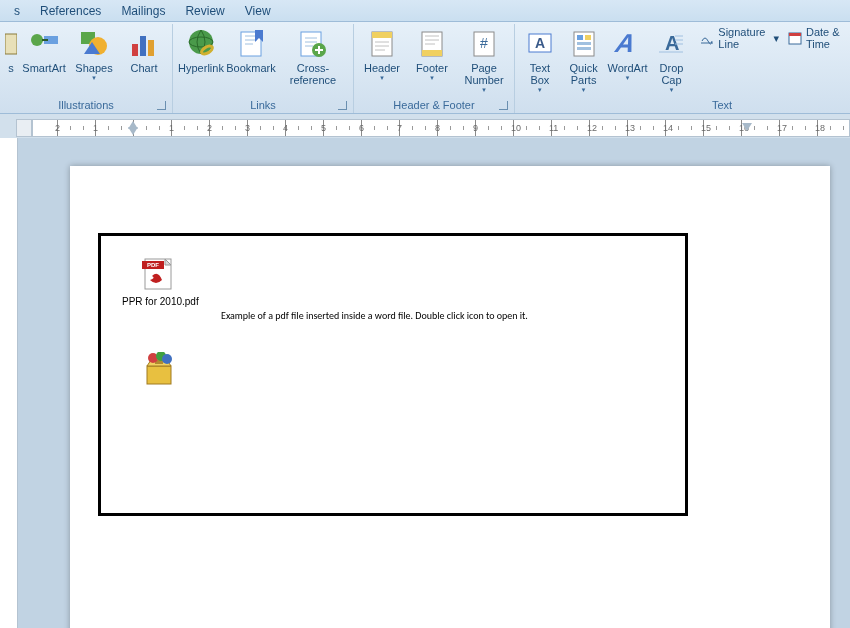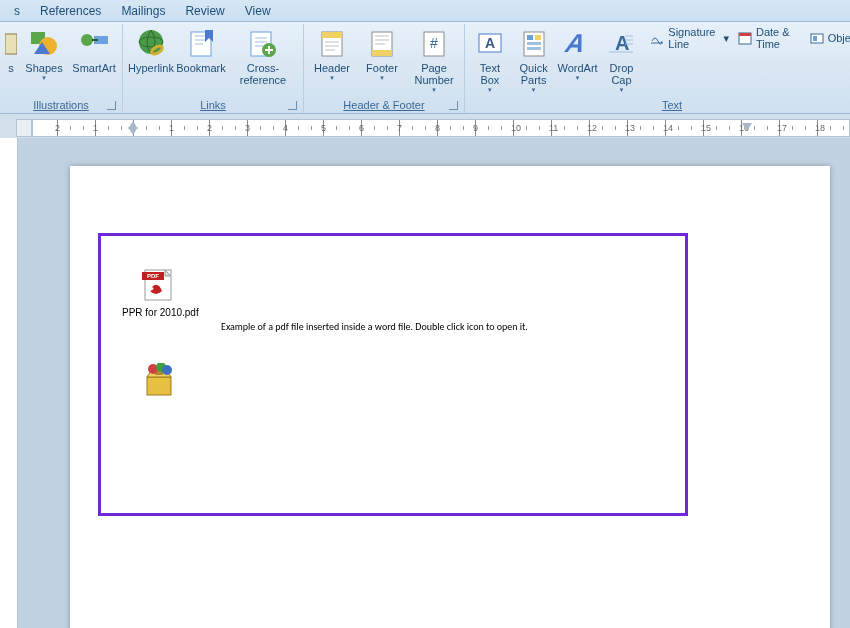--- a/index.html
+++ b/index.html
@@ -6,21 +6,21 @@
   body { width: 850px; height: 628px; overflow: hidden; background: #bcd3e8; }
 
   
   .tabs { height: 22px; background: linear-gradient(#d7e7f5,#cadff0); border-bottom:1px solid #9ebcd8; display:flex; align-items:flex-end; padding-left:4px; }
   .tabs .tab { font-size:12px; color:#1f4e79; padding:3px 10px 3px 10px; cursor:pointer; }
 
   
   .ribbon { height: 92px; background: linear-gradient(#e6f0f9,#cfdfee); border-bottom:1px solid #9ebcd8; display:flex; padding:2px 0 0 0; font-size:11px; color:#1f4e79; }
   .group { display:flex; flex-direction:column; justify-content:space-between; border-right:1px solid #b8cee1; padding:2px 4px 0 4px; }
   .group-items { display:flex; align-items:flex-start; gap:2px; flex:1; }
-  .group-label { text-align:center; font-size:11px; color:#3a6a9a; padding:1px 0 2px 0; position:relative;text-decoration:underline; }
+  .group-label { text-align:center; font-size:11px; color:#3a6a9a; padding:1px 0 2px 0; position:relative; }
   .group-label::after { content:""; position:absolute; right:2px; bottom:3px; width:8px; height:8px; border:1px solid #6a8fb0; border-top:none; border-left:none; }
   .big-btn { display:flex; flex-direction:column; align-items:center; justify-content:flex-start; width:48px; height:66px; padding:2px 1px; border-radius:3px; cursor:pointer; text-align:center; line-height:1.1; }
   .big-btn .ico { width:32px; height:32px; margin-bottom:2px; display:flex; align-items:center; justify-content:center; }
   .big-btn .lbl { font-size:11px; }
   .big-btn .caret { font-size:7px; color:#3a6a9a; }
   .stack { display:flex; flex-direction:row; justify-content:flex-start; padding:3px 2px; gap:1px; }
   .small-btn { display:flex; align-items:center; gap:4px; height:18px; padding:0 4px; font-size:11px; border-radius:2px; cursor:pointer; }
   .small-btn .si { width:14px; height:14px; display:flex; align-items:center; justify-content:center; }
 
   
@@ -34,21 +34,21 @@
   .ruler-seg span { position:absolute; left:-3px; top:3px; }
   .ruler-margin { position:absolute; width:8px; height:10px; }
   .ruler-margin.tl { left:95px; top:-1px; border-left:5px solid transparent; border-right:5px solid transparent; border-bottom:8px solid #a7b9c9; }
   .ruler-margin.bl { left:95px; bottom:-1px; border-left:5px solid transparent; border-right:5px solid transparent; border-top:8px solid #a7b9c9; }
   .ruler-margin.tr { left:709px; top:3px; width:0;height:0;border-left:5px solid transparent;border-right:5px solid transparent;border-top:8px solid #a7b9c9; }
 
   
   .workspace { height: calc(628px - 22px - 92px - 24px); background:#c1d3e3; overflow:hidden; position:relative; }
   .vruler { position:absolute; left:0; top:0; width:18px; height:100%; background:#fff; border-right:1px solid #b4c3d1; }
   .page { position:absolute; left:70px; top:28px; width:760px; min-height:700px; background:#fff; box-shadow:0 0 6px rgba(0,0,0,.3); padding:0; }
-  .redbox { position:absolute; left:28px; top:67px; width:590px; height:283px; border:3px solid #6d28d9; padding:29px 18px 10px 18px; }
+  .redbox { position:absolute; left:28px; top:67px; width:590px; height:283px; border:3px solid #000000; padding:18px 18px 10px 18px; }
 
   .embed { margin-bottom:28px; }
   .embed .iconwrap { width:40px; height:40px; display:flex; align-items:center; justify-content:center; margin-left:20px; }
   .embed .fname { font-size:10px; color:#000; margin-left:3px; margin-top:2px; }
   .embed .desc { font-size:10px; color:#000; margin-left:102px; margin-top:2px; font-family: Calibri, sans-serif; }
 
   
   svg { display:block; }
 </style>
 </head>
@@ -70,37 +70,47 @@
         <span class="ico">
             <svg width="12" height="32">
               <rect x="0" y="6" width="12" height="20" fill="#e8e0b8" stroke="#8a7a3a"></rect>
             </svg>
           </span>
         <span class="lbl">s</span>
       </div>
       <div class="big-btn">
         <span class="ico">
             <svg width="32" height="32">
+              <circle cx="9" cy="12" r="6" fill="#5aa64a"></circle>
+              <path d="M16 8 L30 8 L30 16 L16 16 Z" fill="#6aa0e0"></path>
+              <path d="M14 12 L20 12" stroke="#2a5a2a" stroke-width="2"></path>
+            </svg>
+          </span>
+        <span class="lbl">SmartArt</span>
+      </div>
+      <div class="big-btn">
+        <span class="ico">
+            <svg width="32" height="32">
               <rect x="3" y="4" width="14" height="12" fill="#5aa64a"></rect>
               <circle cx="20" cy="18" r="9" fill="#f0b030"></circle>
               <path d="M6 26 L14 14 L22 26 Z" fill="#4a7ad0"></path>
             </svg>
           </span>
         <span class="lbl">Shapes</span>
         <span class="caret">▾</span>
       </div>
       <div class="big-btn">
         <span class="ico">
             <svg width="32" height="32">
-              <circle cx="9" cy="12" r="6" fill="#5aa64a"></circle>
-              <path d="M16 8 L30 8 L30 16 L16 16 Z" fill="#6aa0e0"></path>
-              <path d="M14 12 L20 12" stroke="#2a5a2a" stroke-width="2"></path>
-            </svg>
-          </span>
-        <span class="lbl">SmartArt</span>
+              <rect x="4" y="16" width="6" height="12" fill="#d04040"></rect>
+              <rect x="12" y="8" width="6" height="20" fill="#4070c0"></rect>
+              <rect x="20" y="12" width="6" height="16" fill="#e0a030"></rect>
+            </svg>
+          </span>
+        <span class="lbl">Chart</span>
       </div>
     </div>
     <div class="group-label">Illustrations</div>
   </div>
 
   <div class="group">
     <div class="group-items">
       <div class="big-btn">
         <span class="ico">
             <svg width="32" height="32">

